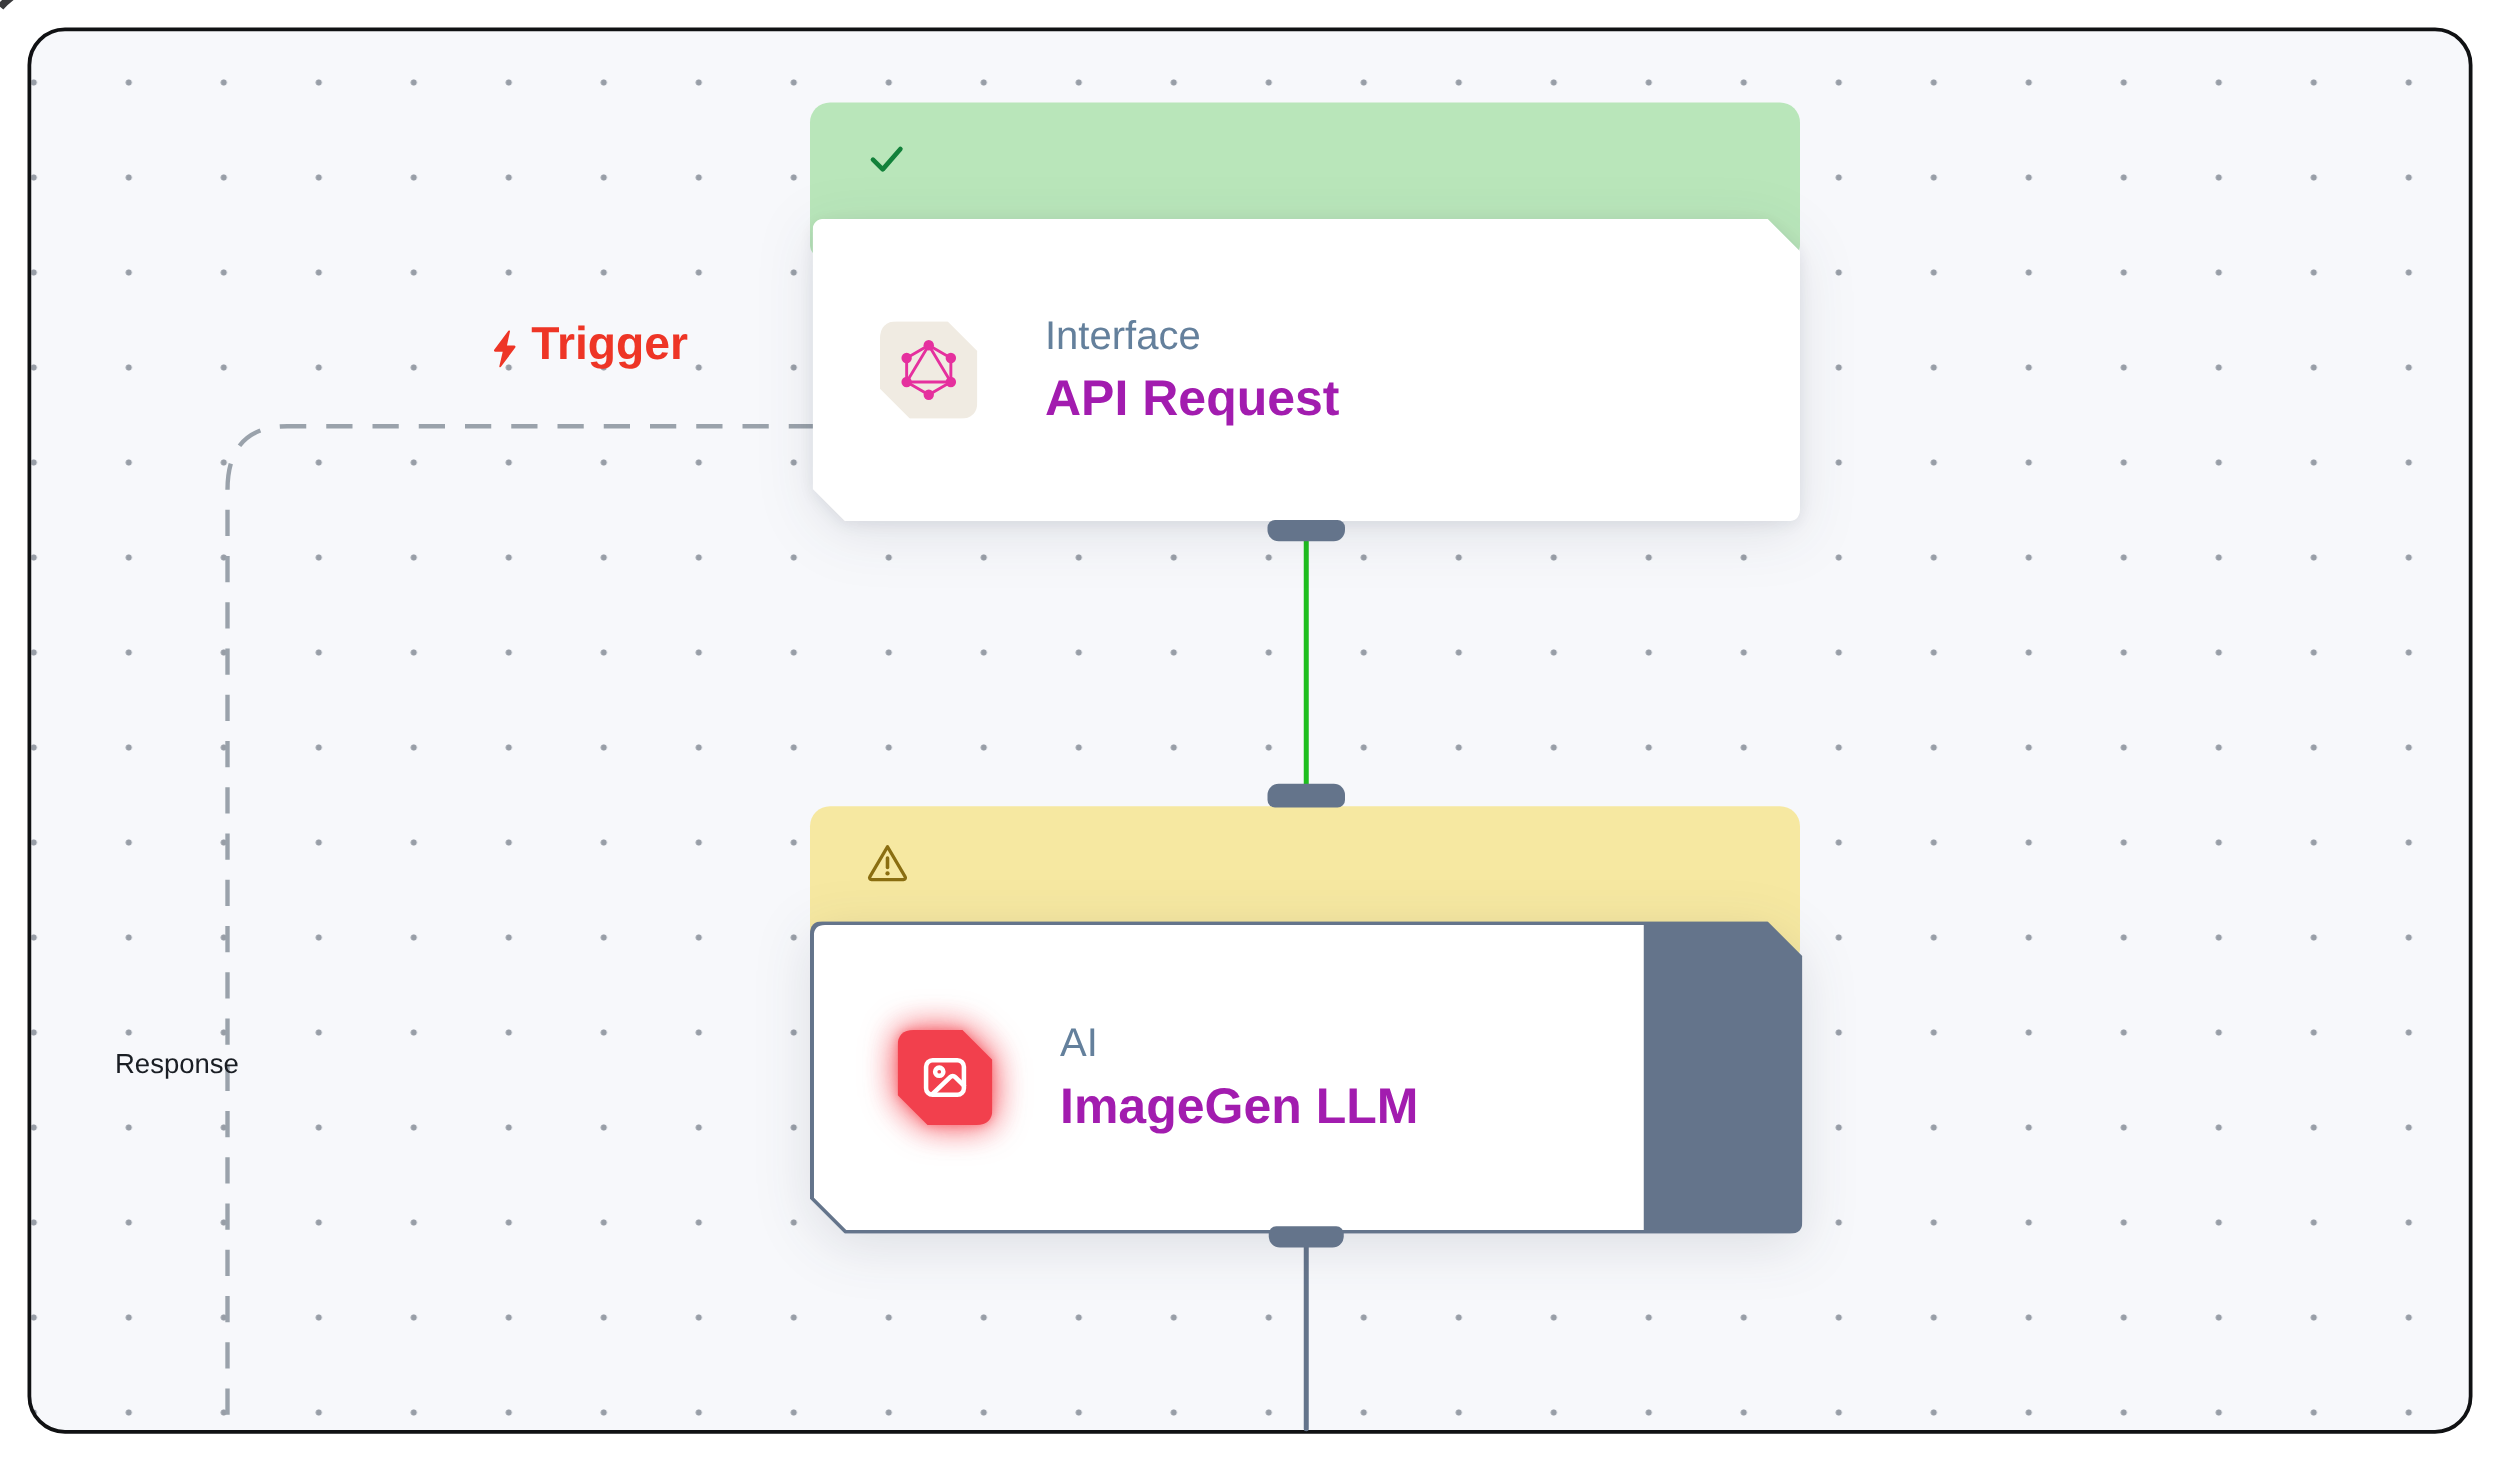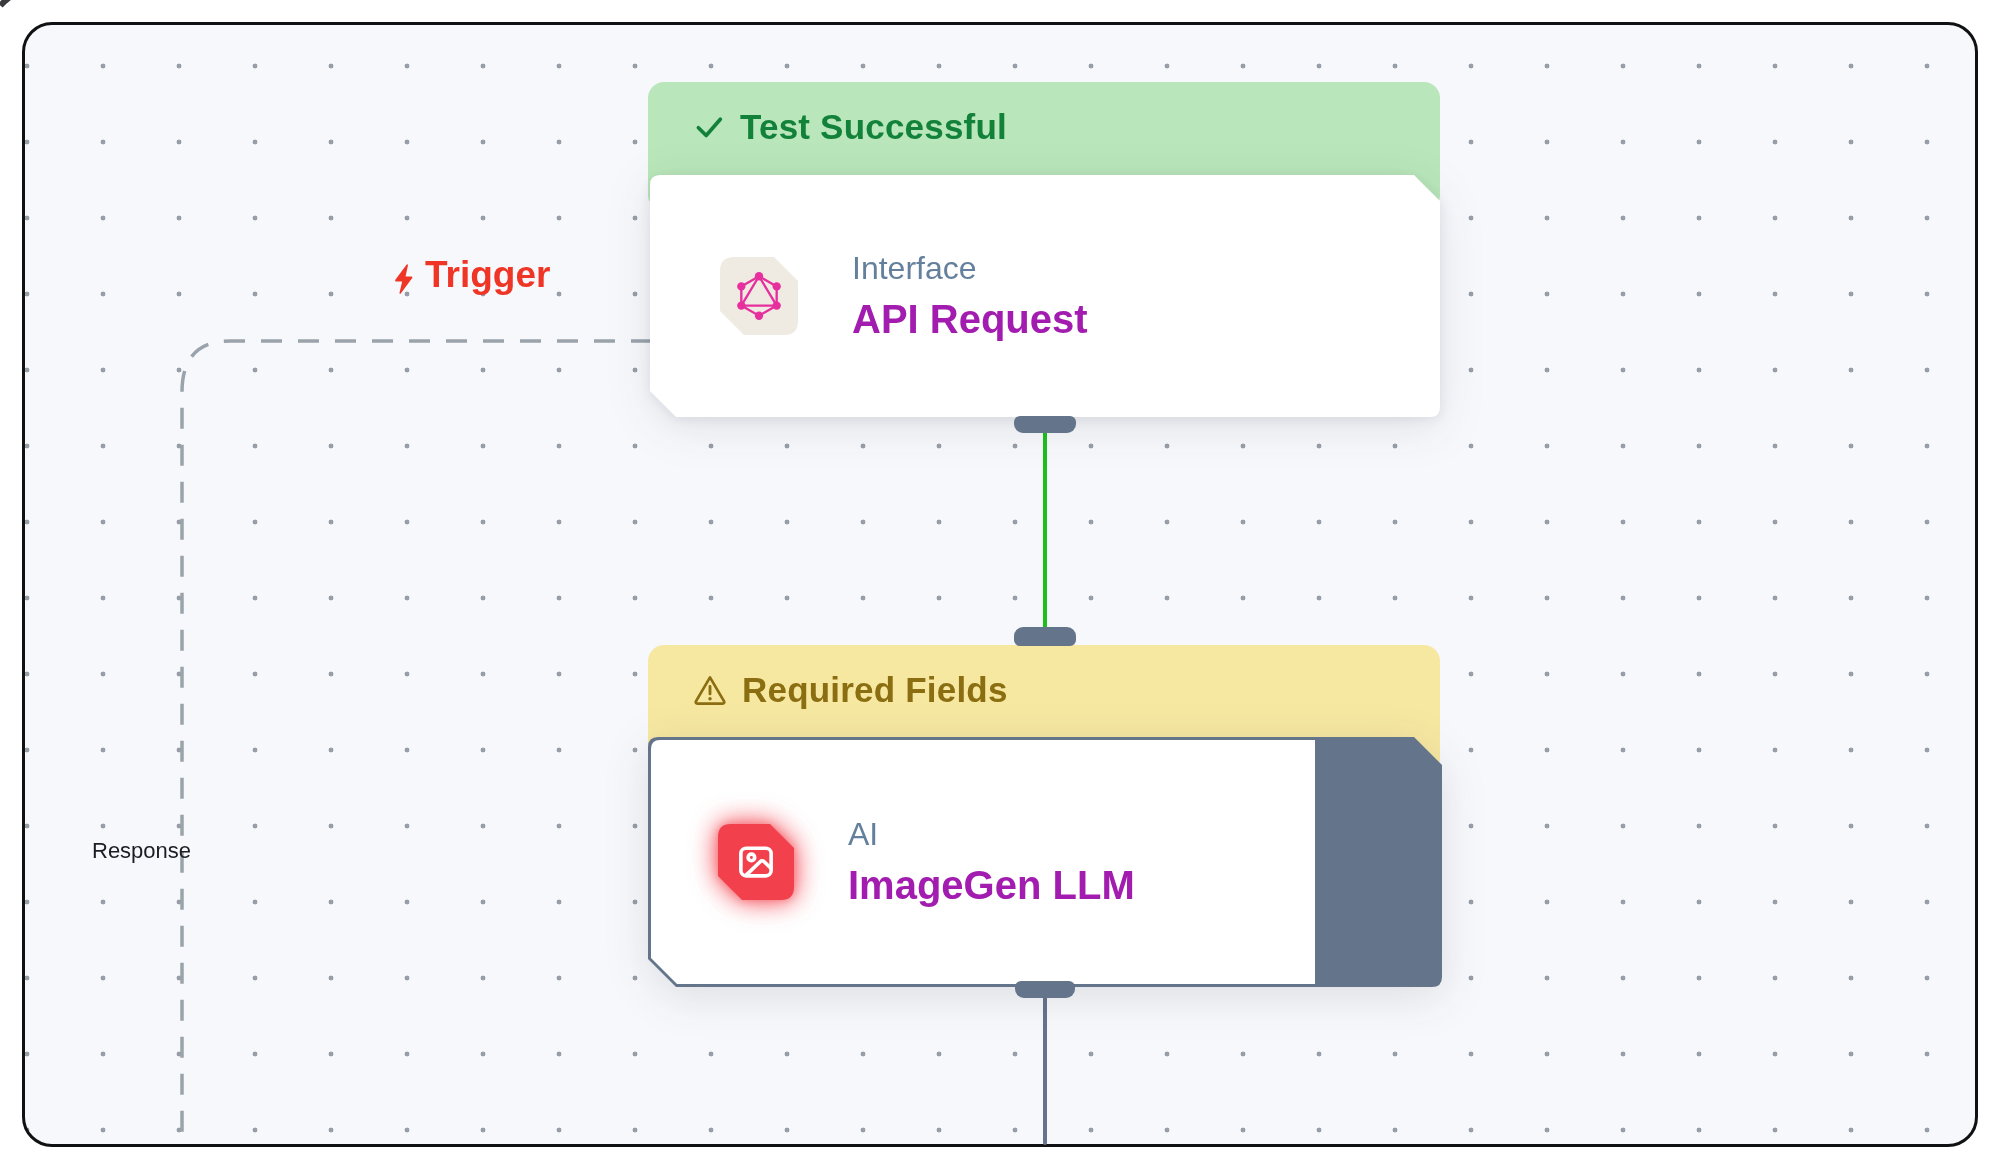--- a/index.html
+++ b/index.html
@@ -27,21 +27,21 @@
   .banner .banner-row{display:flex;align-items:center;gap:14px;height:42px;}
   .banner-text{font-weight:bold;font-size:35px;letter-spacing:.2px;}
   .banner-green{left:648px;top:82px;width:792px;height:124px;background:#b9e6ba;color:#12813a;}
   .banner-yellow{left:648px;top:645px;width:792px;height:124px;background:#f6e8a1;color:#8a6e11;}
 
   .shadow-wrap{position:absolute;filter:drop-shadow(0 10px 22px rgba(30,41,59,.10)) drop-shadow(0 2px 6px rgba(30,41,59,.08));}
   .wrap-top{left:650px;top:175px;width:790px;height:242px;}
   .card-top{
     position:absolute;left:0;top:0;width:790px;height:242px;background:#ffffff;
     clip-path:path("M 10 0 H 764 L 790 26 V 232 Q 790 242 780 242 H 26 L 0 216 V 10 Q 0 0 10 0 Z");
-    display:flex;align-items:center;padding-left:70px;box-sizing:border-box;gap:54px;
+    display:flex;align-items:center;padding-left:54px;box-sizing:border-box;gap:54px;
   }
   .wrap-bottom{left:648px;top:737px;width:794px;height:250px;filter:drop-shadow(0 10px 22px rgba(30,41,59,.12));}
   .card-bottom-border{
     position:absolute;left:0;top:0;width:794px;height:250px;background:#64748b;
     clip-path:path("M 10 0 H 766 L 794 28 V 240 Q 794 250 784 250 H 28 L 0 222 V 10 Q 0 0 10 0 Z");
   }
   .card-bottom{
     position:absolute;left:3px;top:3px;width:664px;height:244px;background:#ffffff;
     clip-path:path("M 9 0 H 762 L 788 26 V 235 Q 788 244 779 244 H 26 L 0 218 V 9 Q 0 0 9 0 Z");
     display:flex;align-items:center;padding-left:67px;box-sizing:border-box;gap:54px;
@@ -99,21 +99,20 @@
 
   <div class="response-label">
     <span>Response</span>
   </div>
 
   <div class="banner banner-green">
     <div class="banner-row">
       <svg width="34" height="34" viewBox="0 0 24 24">
         <path d="M4.5 12.5 L10 18 L20 6.5" fill="none" stroke="#12813a" stroke-width="2.6" stroke-linecap="round" stroke-linejoin="round"></path>
       </svg>
-      <span class="banner-text">Test Successful</span>
     </div>
   </div>
 
   <div class="shadow-wrap wrap-top">
     <div class="card-top">
       <div class="tile-graphql">
         <svg width="52" height="52" viewBox="0 0 100 100">
           <g stroke="#e5309e" stroke-width="4.5" fill="none">
             <path d="M50 12 L84 31.5 V 68.5 L50 88 L16 68.5 V 31.5 Z"></path>
             <path d="M50 12 L84 68.5 H 16 Z"></path>
@@ -136,21 +135,20 @@
   </div>
   <div class="pill pill-out-top"></div>
 
   <div class="banner banner-yellow">
     <div class="banner-row">
       <svg width="36" height="36" viewBox="0 0 24 24">
         <path d="M12 3.6 L21.4 19.6 a1 1 0 0 1-.86 1.5 H3.46 a1 1 0 0 1-.86-1.5 Z" fill="none" stroke="#8a6e11" stroke-width="1.8" stroke-linejoin="round"></path>
         <line x1="12" y1="9.6" x2="12" y2="14.6" stroke="#8a6e11" stroke-width="1.9" stroke-linecap="round"></line>
         <circle cx="12" cy="17.8" r="1.15" fill="#8a6e11"></circle>
       </svg>
-      <span class="banner-text">Required Fields</span>
     </div>
   </div>
 
   <div class="pill pill-in-bottom"></div>
   <div class="shadow-wrap wrap-bottom">
     <div class="card-bottom-border"></div>
     <div class="card-bottom">
       <div class="glow-wrap">
         <div class="tile-image">
           <svg width="50" height="50" viewBox="0 0 76 76">

